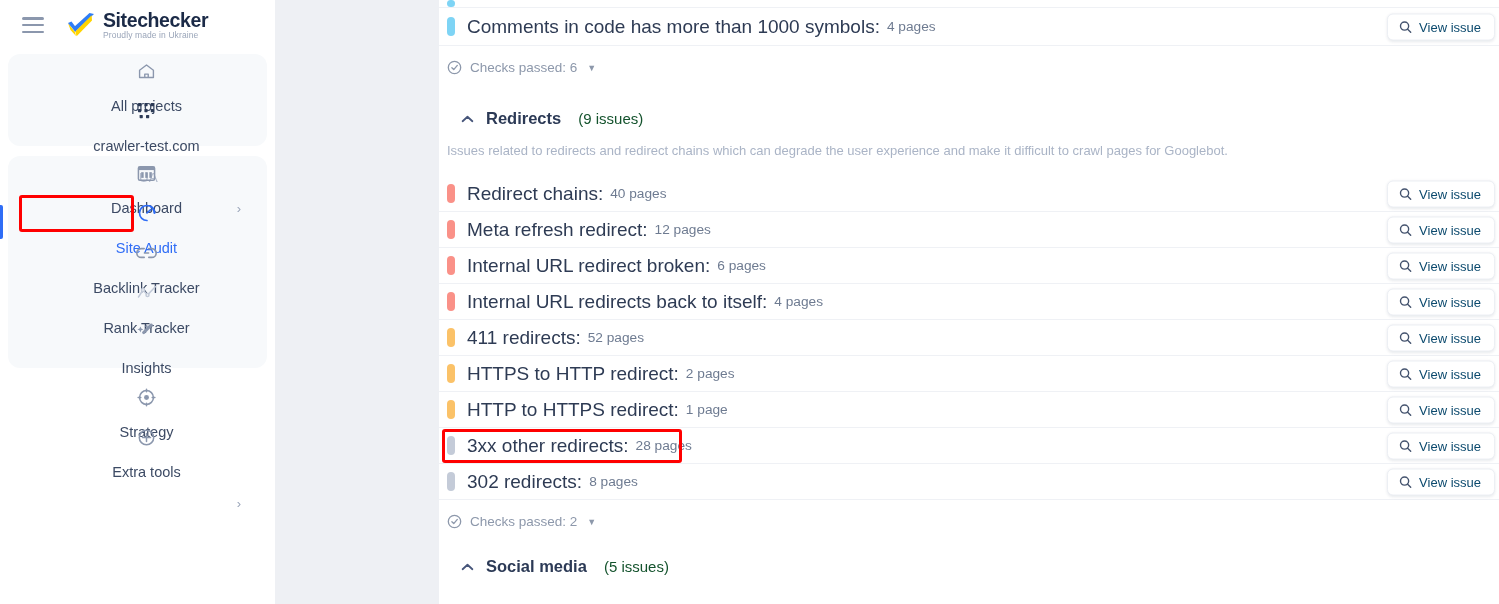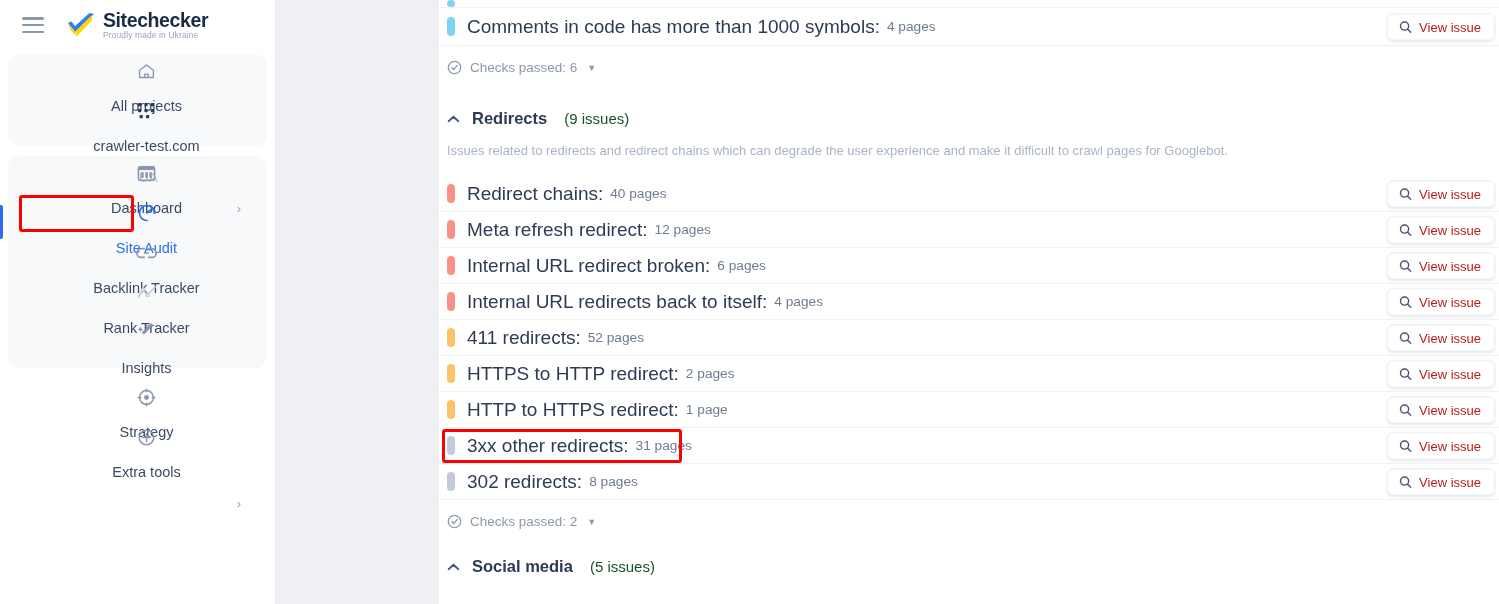--- a/index.html
+++ b/index.html
@@ -76,34 +76,34 @@
   .sev.notice   { background: #c4cbd8; }
   .sev.info     { background: #7ed4f5; }
   .issue-name { font-size: 19px; color: #2e3b54; white-space: nowrap; }
   .issue-count { font-size: 13.7px; color: #6e7b91; margin-left: 7px; white-space: nowrap; }
   .plus-badge { margin-left: auto; font-size: 12.5px; color: #f4604f; padding-right: 8px; }
   .view-btn {
     position: absolute; right: 4px; top: 50%; transform: translateY(-50%);
     display: inline-flex; align-items: center; gap: 7px;
     background: #ffffff; border: 1px solid #eceff4; border-radius: 6px;
     box-shadow: 0 1px 3px rgba(30,45,80,0.10);
-    padding: 5px 13px 5px 11px; font-size: 13px; color: #b91c1c;
+    padding: 5px 13px 5px 11px; font-size: 13px; color: #0c4a6e;
     cursor: pointer; white-space: nowrap;
   }
   .view-btn svg { flex: none; }
 
   .checks-passed {
     display: flex; align-items: center; gap: 8px;
     padding: 14px 0 0 8px; font-size: 13.5px; color: #8d98ab; cursor: pointer;
   }
   .checks-passed .caret { font-size: 9px; color: #8d98ab; margin-left: 2px; }
 
   .section-head {
     display: flex; align-items: center; gap: 12px;
-    padding: 34px 0 0 8px; cursor: pointer;
+    padding: 34px 0 0 22px; cursor: pointer;
   }
   .section-head .chev-up { color: #46557a; font-size: 13px; line-height: 1; }
   .section-title { font-size: 16.5px; font-weight: 700; color: #2c3a56; }
   .section-count { font-size: 15px; color: #14532d; font-weight: 400; margin-left: 5px; }
   .section-desc {
     padding: 14px 0 16px 8px; font-size: 13px; color: #aab4c6; line-height: 1.4;
   }
 </style>
 </head>
 <body>
@@ -379,21 +379,21 @@
                 <circle cx="6" cy="6" r="4.4"></circle>
                 <path d="M9.3 9.3 L12.6 12.6"></path>
               </svg>
             <span>View issue</span>
           </button>
         </div>
 
         <div class="issue-row" style="position:relative;">
           <div class="sev notice"></div>
           <span class="issue-name">3xx other redirects:</span>
-          <span class="issue-count">31 pages</span>
+          <span class="issue-count">28 pages</span>
           <button class="view-btn">
             <svg width="13" height="13" viewBox="0 0 14 14" fill="none" stroke="#44536e" stroke-width="1.5" stroke-linecap="round">
                 <circle cx="6" cy="6" r="4.4"></circle>
                 <path d="M9.3 9.3 L12.6 12.6"></path>
               </svg>
             <span>View issue</span>
           </button>
           <div class="highlight-box" style="left:3px; top:1px; width:240px; height:34px;"></div>
         </div>
 

